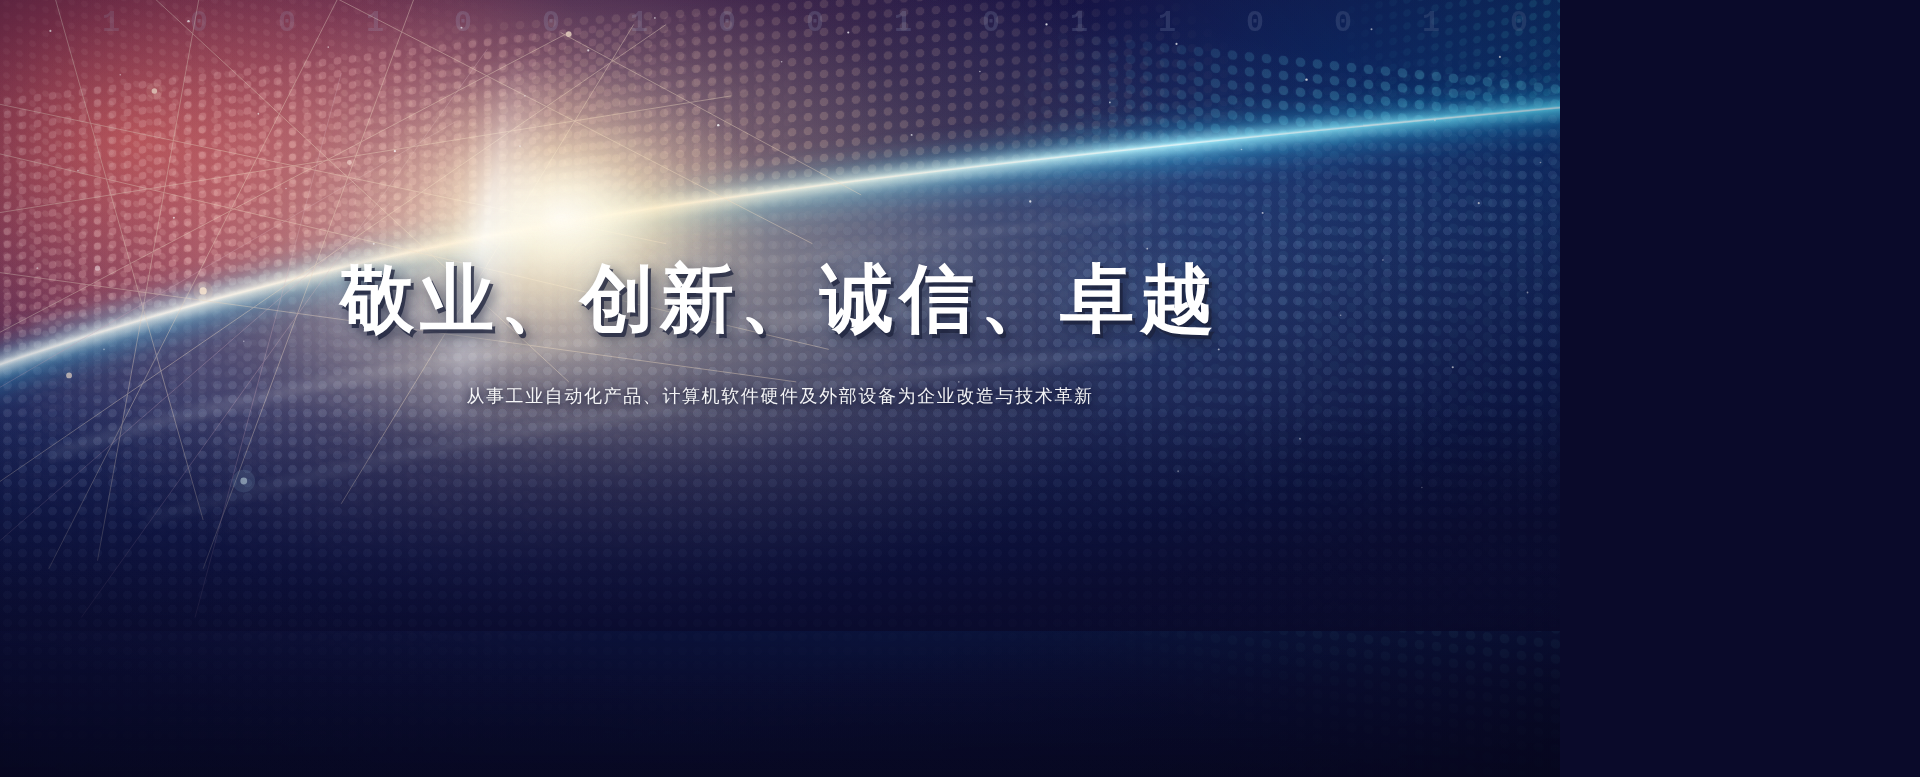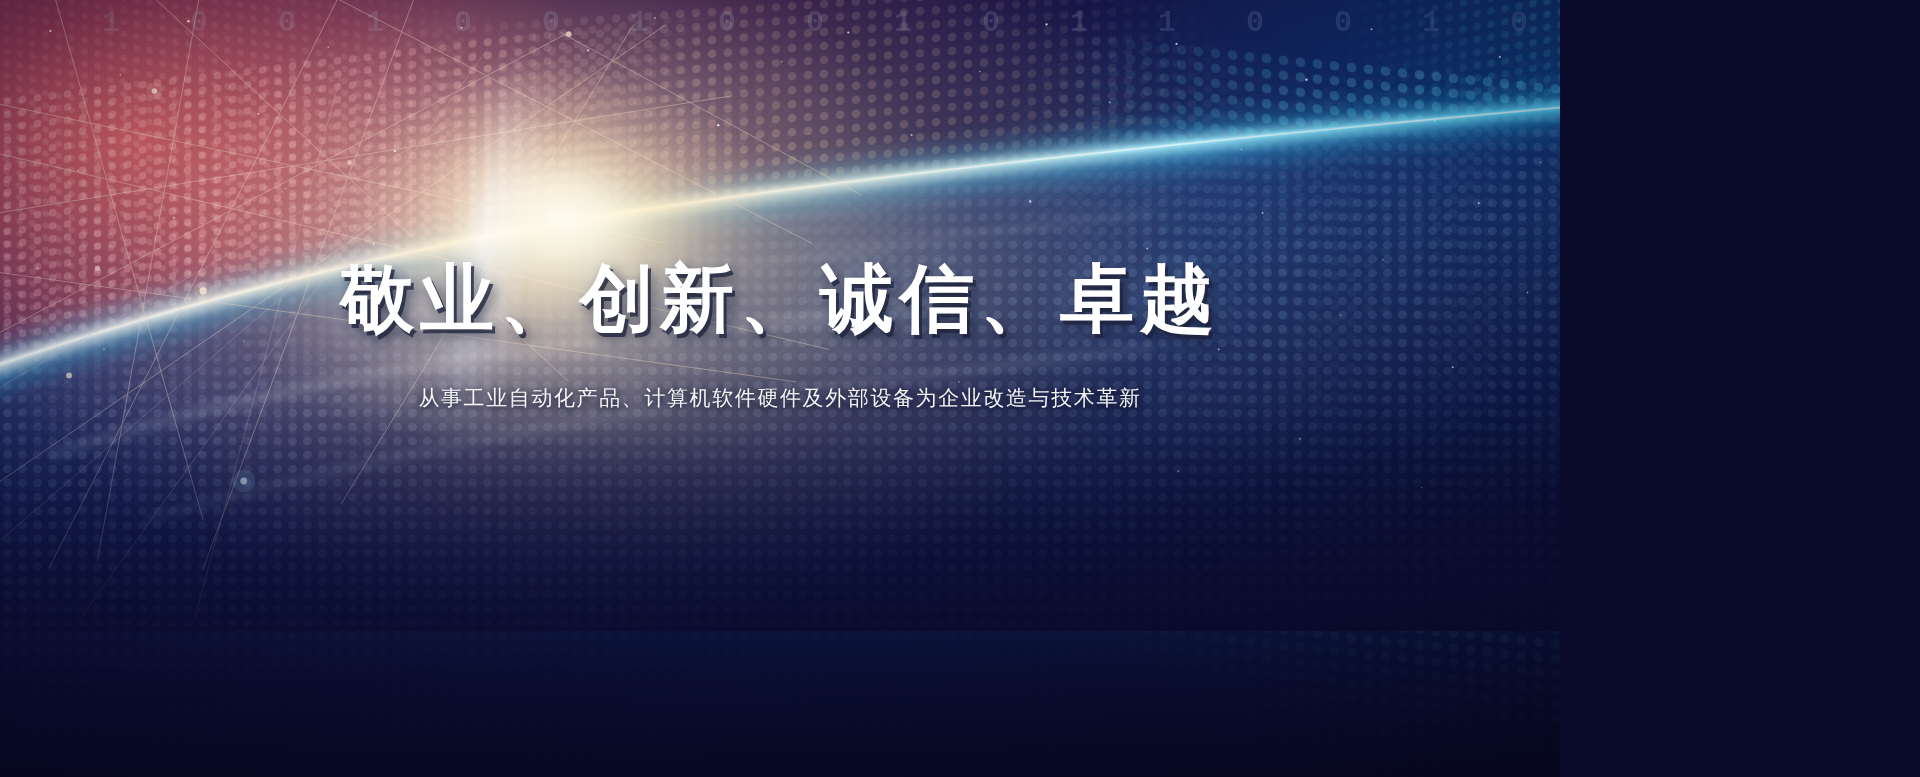--- a/index.html
+++ b/index.html
@@ -126,21 +126,21 @@
     color:#ffffff;
     letter-spacing:6px;
     line-height:1.12;
     text-shadow:
       3px 4px 0 rgba(30,35,60,0.75),
       5px 7px 14px rgba(10,15,40,0.65),
       0 0 34px rgba(160,210,255,0.30);
     white-space:nowrap;
   }
   .sub{
-    font-size:21px;
+    font-size:18px;
     font-weight:400;
     color:rgba(255,255,255,0.95);
     letter-spacing:1.6px;
     line-height:1.0;
     text-shadow:0 2px 7px rgba(6,10,35,0.85), 0 0 18px rgba(8,14,45,0.6);
     white-space:nowrap;
   }
   #sub1{margin-top:46px;}
   #sub2{margin-top:26px;}
 </style>

